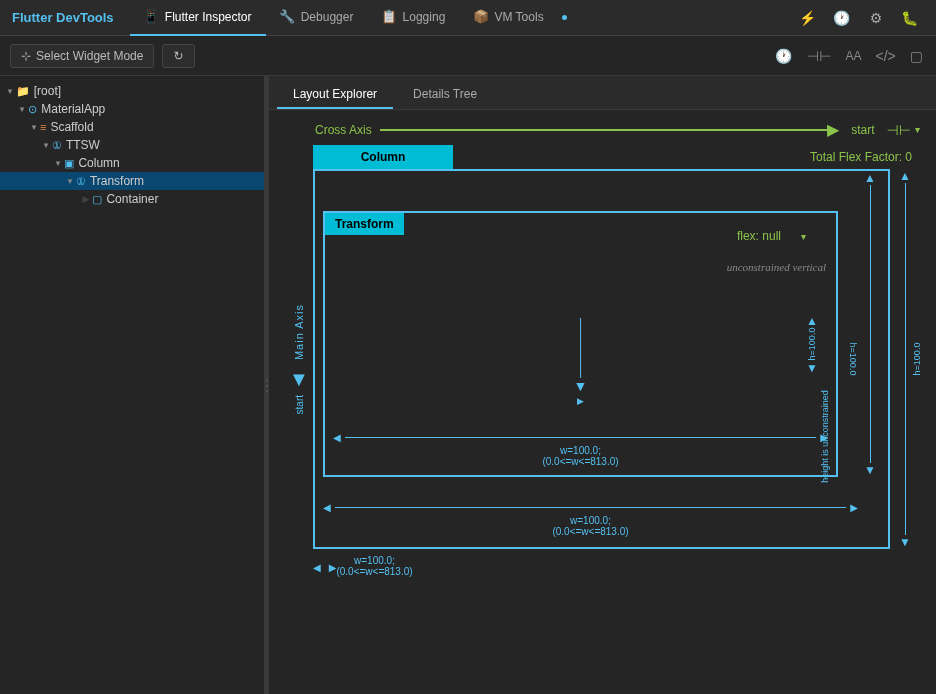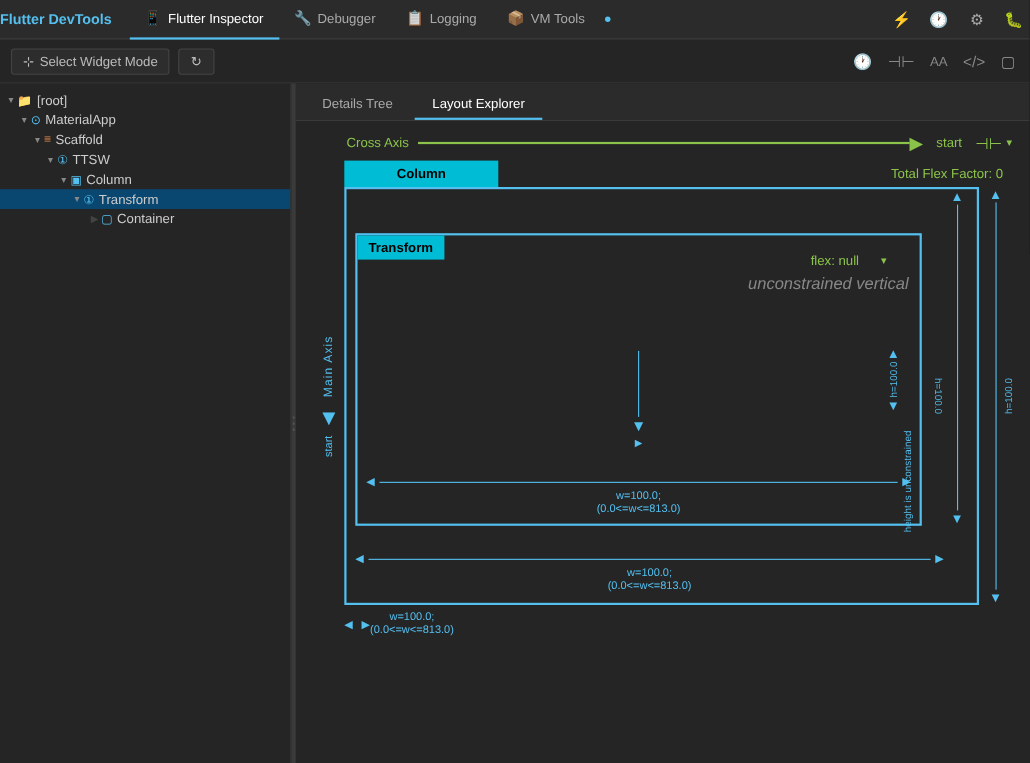--- a/index.html
+++ b/index.html
@@ -13,21 +13,21 @@
       overflow: hidden;
     }
 
     
     #topbar {
       display: flex;
       align-items: center;
       background: #2b2b2b;
       height: 36px;
       border-bottom: 1px solid #444;
-      padding: 0 0;
+      padding: 0 12px;
     }
     #app-title {
       color: #54c0f0;
       font-weight: bold;
       font-size: 13px;
       margin-right: 16px;
       white-space: nowrap;
     }
     .tab-item {
       display: flex;
@@ -328,25 +328,26 @@
       top: 16px;
       right: 30px;
       color: #8bc34a;
       font-size: 12px;
       display: flex;
       align-items: center;
       gap: 20px;
     }
     #unconstrained-label {
       position: absolute;
-      top: 36px;
+      top: 48px;
       right: 10px;
       color: #888;
-      font-size: 15px;
+      font-size: 11px;
       font-style: italic;
+      font-family: Liberation Serif, serif;
     }
 
     
     .horiz-measure {
       display: flex;
       align-items: center;
       color: #54c0f0;
       font-size: 10px;
       gap: 4px;
       margin-top: 4px;
@@ -463,25 +464,25 @@
       <span>Container</span>
     </div>
 
   </div>
 
   <div id="resize-handle"></div>
 
   <div id="right-panel">
 
     <div id="sub-tabs">
+      <div class="sub-tab active">
+        <span>Layout Explorer</span>
+      </div>
       <div class="sub-tab">
         <span>Details Tree</span>
-      </div>
-      <div class="sub-tab active">
-        <span>Layout Explorer</span>
       </div>
     </div>
 
     <div id="layout-explorer">
 
       <div id="cross-axis-row">
         <span class="axis-label">Cross Axis</span>
         <div class="axis-arrow-line">
           <div class="axis-line"></div>
           <span class="axis-arrowhead">▶</span>

